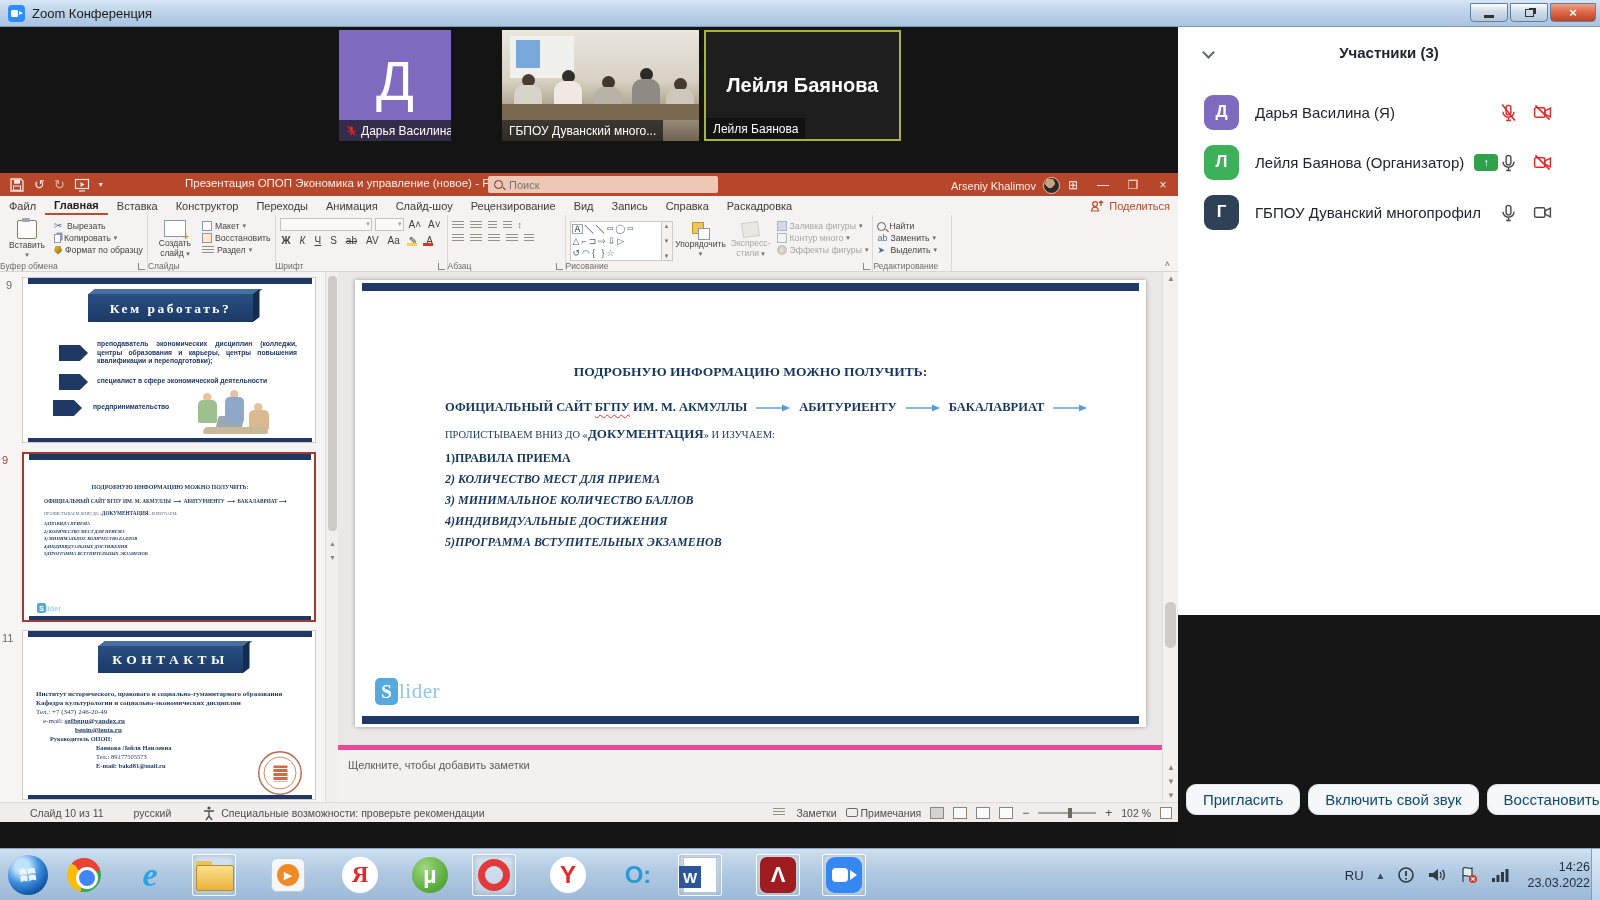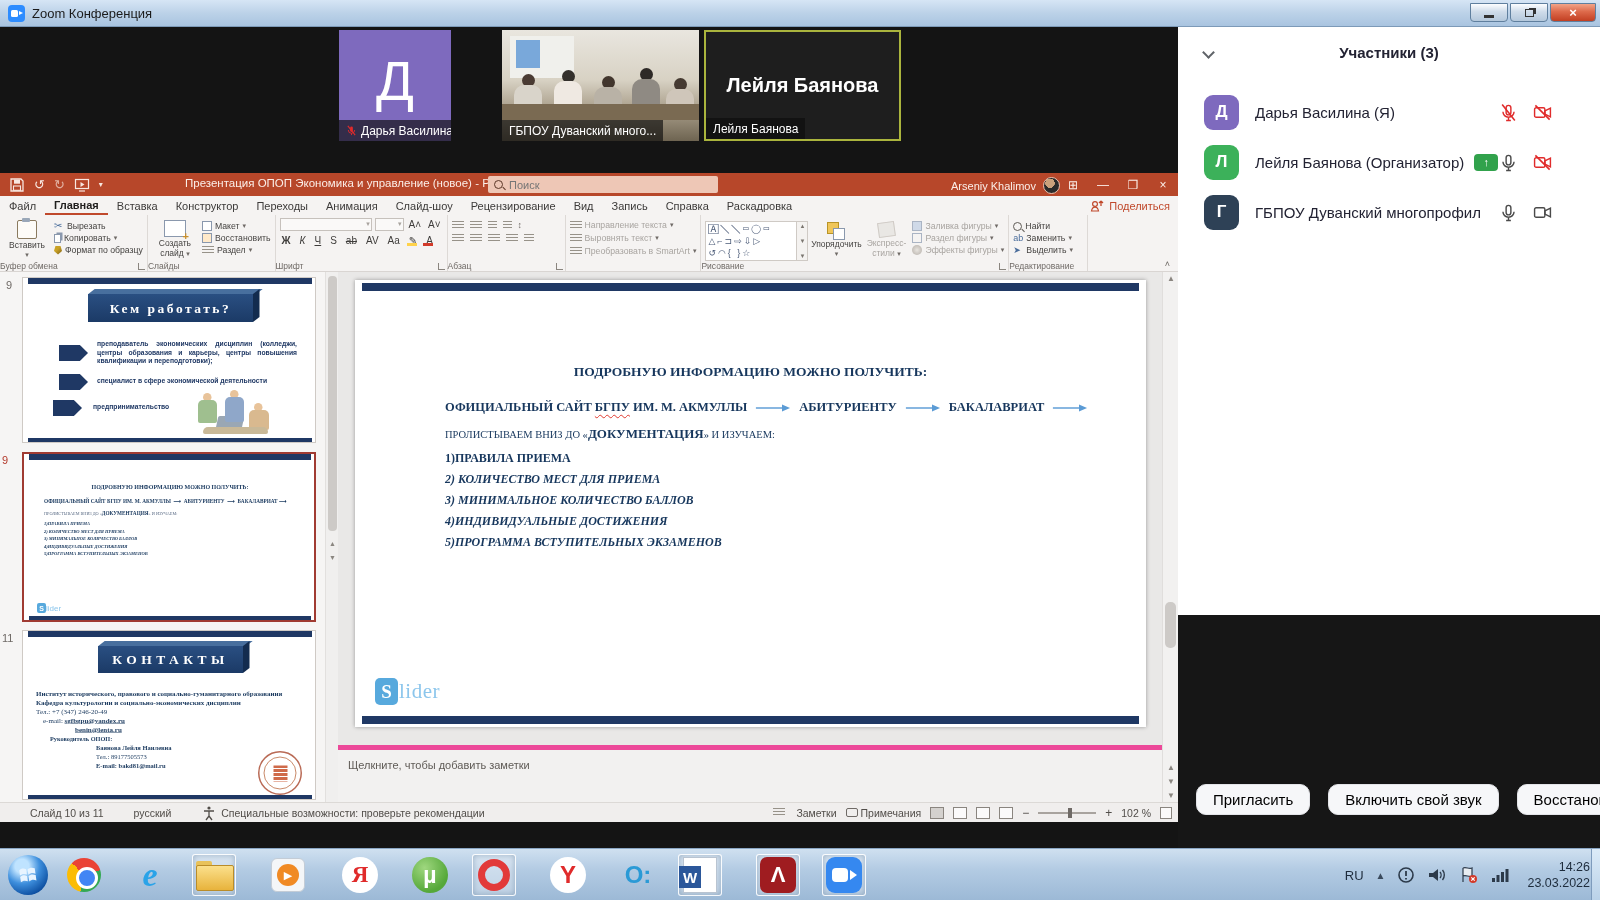--- a/index.html
+++ b/index.html
@@ -189,21 +189,21 @@
   .prow { position:absolute; left:0; right:0; height:50px; display:flex; align-items:center; }
   .prow .avatar { width:35px; height:35px; border-radius:9px; margin-left:26px; color:#fff;
     font-size:17px; font-weight:bold; display:flex; align-items:center; justify-content:center; }
   .prow .pname { margin-left:16px; font-size:15px; color:#232333; white-space:nowrap; overflow:hidden;
     max-width:225px; }
   .prow .picons { position:absolute; right:48px; display:flex; align-items:center; gap:15px; }
   .badge-up { width:24px; height:17px; border-radius:4px; background:#31a24c; color:#fff; font-size:11px;
     font-weight:bold; display:flex; align-items:center; justify-content:center; margin-left:10px; }
   .panel-footer { position:absolute; left:0; right:0; top:757px; height:44px; display:flex; gap:8px; padding-left:8px; }
   .pf-btn { height:31px; background:#f6f7f9; border:1px solid #e3e4e8; border-radius:10px;
-    font-size:15px; color:#000000; padding:0 16px; display:flex; align-items:center; white-space:nowrap; flex:0 0 auto;margin-left:10px;}
+    font-size:15px; color:#0c4a6e; padding:0 16px; display:flex; align-items:center; white-space:nowrap; flex:0 0 auto;}
 
   
   .taskbar { position:absolute; left:0; top:848px; width:1600px; height:52px;
     background:linear-gradient(180deg,#cfe0f0 0%,#b3cbe3 40%,#9cb9d6 100%);
     border-top:1px solid #8aa6c4; z-index:50; }
   .tb-ic { position:absolute; top:5px; width:44px; height:42px; display:flex; align-items:center; justify-content:center; border-radius:3px; }
   .tb-ic.open { background:rgba(255,255,255,.35); border:1px solid rgba(255,255,255,.85);
     box-shadow:inset 0 0 6px rgba(90,120,150,.5); }
   .orb { width:40px; height:40px; border-radius:50%;
     background:radial-gradient(circle at 35% 28%, #bfe3ff 0 18%, #3e8fdd 45%, #0c4ea0 78%, #063068 100%);
@@ -462,37 +462,20 @@
           <span class="lines-ic"></span>
           <span class="lines-ic"></span>
           <span class="lines-ic"></span>
           <span class="lines-ic"></span>
           <span class="lines-ic" style="width:10px"></span>
         </div>
         <div class="glabel">Абзац</div>
         <div class="launcher"></div>
       </div>
 
-      <div class="rgroup" style="flex-direction:column;gap:3px;padding-top:5px">
-        <div class="smallbtn dis">
-            <span class="mini-ic lines-ic"></span>
-            <span>Направление текста</span>
-            <span class="dd">▾</span>
-          </div>
-        <div class="smallbtn dis">
-            <span class="mini-ic lines-ic"></span>
-            <span>Выровнять текст</span>
-            <span class="dd">▾</span>
-          </div>
-        <div class="smallbtn dis">
-            <span class="mini-ic lines-ic"></span>
-            <span>Преобразовать в SmartArt</span>
-            <span class="dd">▾</span>
-          </div>
-      </div>
 
       <div class="rgroup">
         <div style="display:flex;padding-top:3px">
           <div class="shape-grid">🄰╲╲▭◯▭<br>△⌐⊐⇨⇩▷<br>↺◠{ }☆</div>
           <div class="shape-scroll">
               <span>▲</span>
               <span>▼</span>
               <span>▼</span>
             </div>
         </div>
@@ -507,21 +490,21 @@
           <span><span>стили</span> <span class="dd">▾</span></span>
         </div>
         <div class="smallcol">
           <div class="smallbtn dis">
               <span class="mini-ic" style="background:#cfd9e8;border:1px solid #aab4c4"></span>
               <span>Заливка фигуры</span>
               <span class="dd">▾</span>
             </div>
           <div class="smallbtn dis">
               <span class="mini-ic" style="border:1.4px solid #aab4c4"></span>
-              <span>Раздел фигуры</span>
+              <span>Контур много</span>
               <span class="dd">▾</span>
             </div>
           <div class="smallbtn dis">
               <span class="mini-ic" style="background:radial-gradient(#e8e4df,#b4aea8);border-radius:50%"></span>
               <span>Эффекты фигуры</span>
               <span class="dd">▾</span>
             </div>
         </div>
         <div class="glabel">Рисование</div>
         <div class="launcher"></div>

